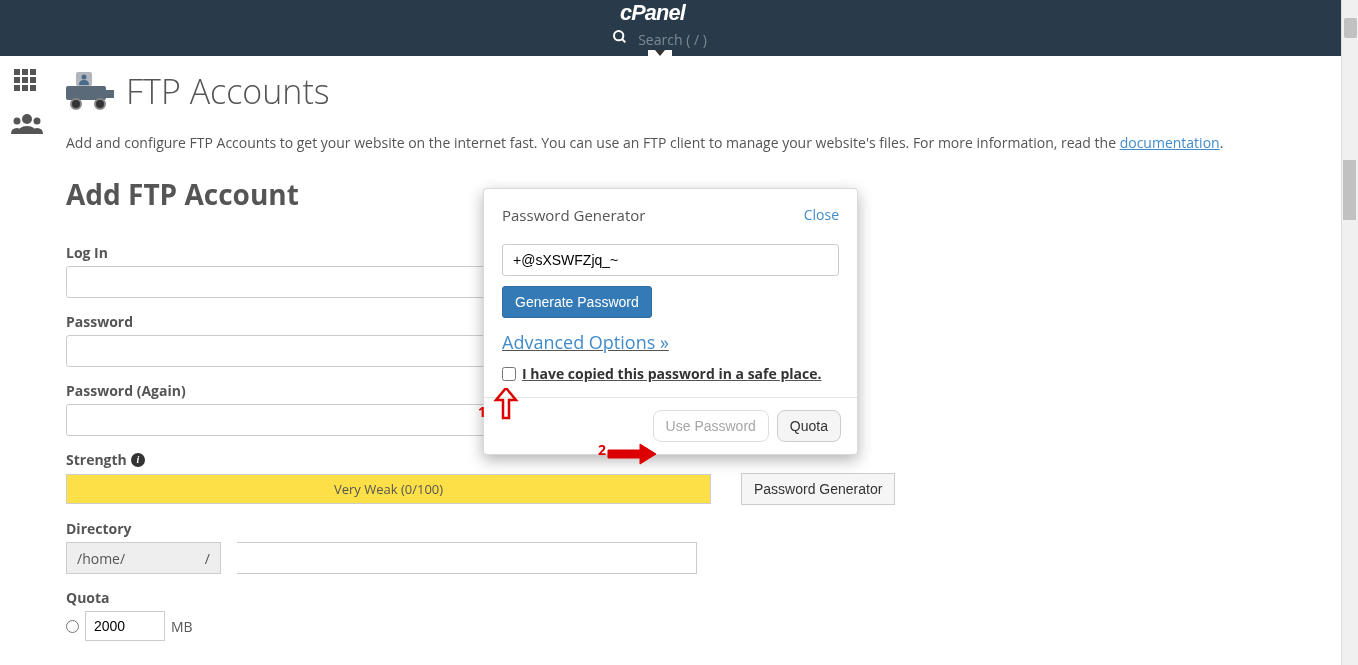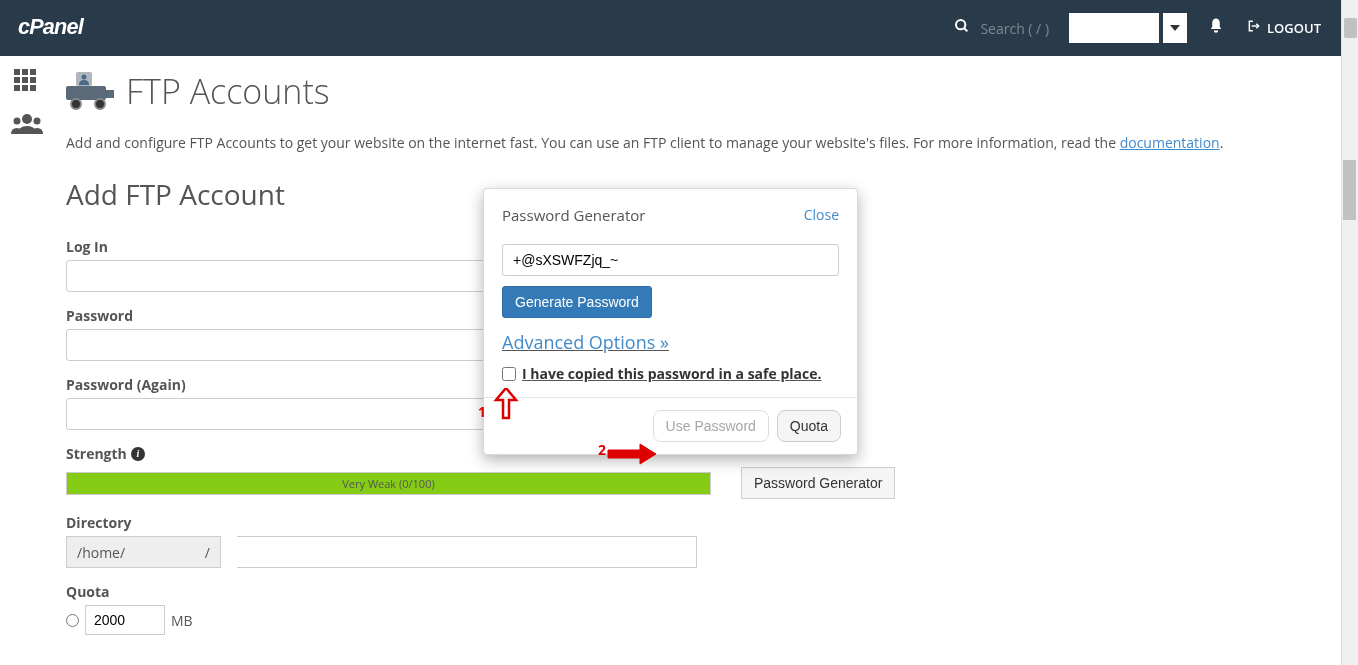--- a/index.html
+++ b/index.html
@@ -4,21 +4,21 @@
 <style>
 * { box-sizing: border-box; margin: 0; padding: 0; }
 body { font-family: "Open Sans", -apple-system, BlinkMacSystemFont, "Segoe UI", Helvetica, Arial, sans-serif; font-size: 14px; color: #555; background: #fff; overflow: hidden; }
 .viewport { width: 1358px; height: 665px; position: relative; display: flex; flex-direction: column; }
 
 
 .scroll-gutter { position: absolute; right: 0; top: 0; width: 17px; height: 100%; background: #f0f0f0; border-left: 1px solid #ddd; }
 .scroll-thumb { position: absolute; top: 0; left: 2px; width: 13px; height: 100px; background: #c1c1c1; border-radius: 2px; }
 
 
-.top-header { height: 56px; background: #293a4a; display: flex; align-items: center; color: #fff; padding: 0 20px 0 18px; width: calc(100% - 17px); }
+.top-header { height: 56px; background: #293a4a; display: flex; align-items: center; color: #fff; padding: 0 20px 0 18px; width: calc(100% - 17px); flex-direction: column; }
 .logo { display: flex; align-items: center; }
 .logo svg { height: 28px; }
 .spacer { flex: 1; }
 .search-area { display: flex; align-items: center; color: #aaa; margin-right: 20px; }
 .search-icon { margin-right: 10px; color: #fff; font-size: 16px; }
 .search-text { color: #7d8a96; font-size: 14px; }
 .account-box { width: 90px; height: 30px; background: #fff; margin-right: 4px; }
 .dd-caret { width: 24px; height: 30px; background: #fff; display: flex; align-items: center; justify-content: center; margin-right: 20px; }
 .bell { font-size: 18px; margin-right: 22px; }
 .logout { display: flex; align-items: center; font-weight: 600; font-size: 13px; }
@@ -28,30 +28,30 @@
 .left-sidebar { width: 50px; background: #fff; position: absolute; left: 0; top: 56px; bottom: 0; padding-top: 12px; display: flex; flex-direction: column; align-items: center; gap: 20px; }
 .sb-icon { width: 28px; height: 24px; color: #555; }
 
 
 .main { position: absolute; left: 50px; top: 56px; right: 17px; bottom: 0; padding: 12px 16px 0 16px; overflow: hidden; }
 .page-title { display: flex; align-items: center; font-size: 34px; font-weight: 300; color: #555; margin-bottom: 18px; }
 .page-icon { width: 50px; height: 38px; margin-right: 10px; position: relative; }
 .intro { font-size: 14px; color: #555; margin-bottom: 22px; line-height: 1.5; }
 .intro a { color: #428bca; text-decoration: underline; }
 
-.section-heading { font-size: 28px; font-weight: 400; color: #555; margin-bottom: 24px; }
+.section-heading { font-size: 28px; font-weight: 700; color: #555; margin-bottom: 30px; }
 
 .form-row { margin-bottom: 14px; }
 .form-label { font-weight: 700; font-size: 14px; color: #555; margin-bottom: 4px; display: flex; align-items: center; }
 .info-circle { display: inline-flex; width: 14px; height: 14px; background: #333; border-radius: 50%; color: #fff; align-items: center; justify-content: center; font-size: 10px; font-weight: 700; margin-left: 4px; font-style: italic; font-family: Georgia, serif; }
 .text-input { width: 615px; height: 32px; border: 1px solid #ccc; border-radius: 3px; padding: 0 10px; font-size: 14px; background: #fff; }
 .text-input.pw2 { width: 615px; }
 
 .strength-row { display: flex; align-items: center; gap: 30px; }
-.strength-bar { width: 645px; height: 23px; border: 1px solid #ccc; background: #84cc16; display: flex; align-items: center; justify-content: center; font-size: 11px; color: #555; }
+.strength-bar { width: 645px; height: 30px; border: 1px solid #ccc; background: #fde047; display: flex; align-items: center; justify-content: center; font-size: 13px; color: #555; }
 .btn-gen { height: 32px; padding: 0 12px; border: 1px solid #ccc; background: #f5f5f5; font-size: 14px; color: #333; cursor: pointer; }
 
 .dir-row { display: flex; gap: 16px; }
 .dir-prefix { width: 155px; height: 32px; border: 1px solid #ccc; background: #eee; display: flex; align-items: center; padding: 0 10px; font-size: 14px; color: #555; justify-content: space-between; }
 .dir-input { width: 460px; height: 32px; border: 1px solid #ccc; border-left: none; padding: 0 10px; font-size: 14px; }
 
 .quota-row { display: flex; align-items: center; gap: 6px; }
 .radio { width: 13px; height: 13px; }
 .quota-input { width: 80px; height: 30px; border: 1px solid #ccc; padding: 0 8px; text-align: left; font-size: 14px; }
 

